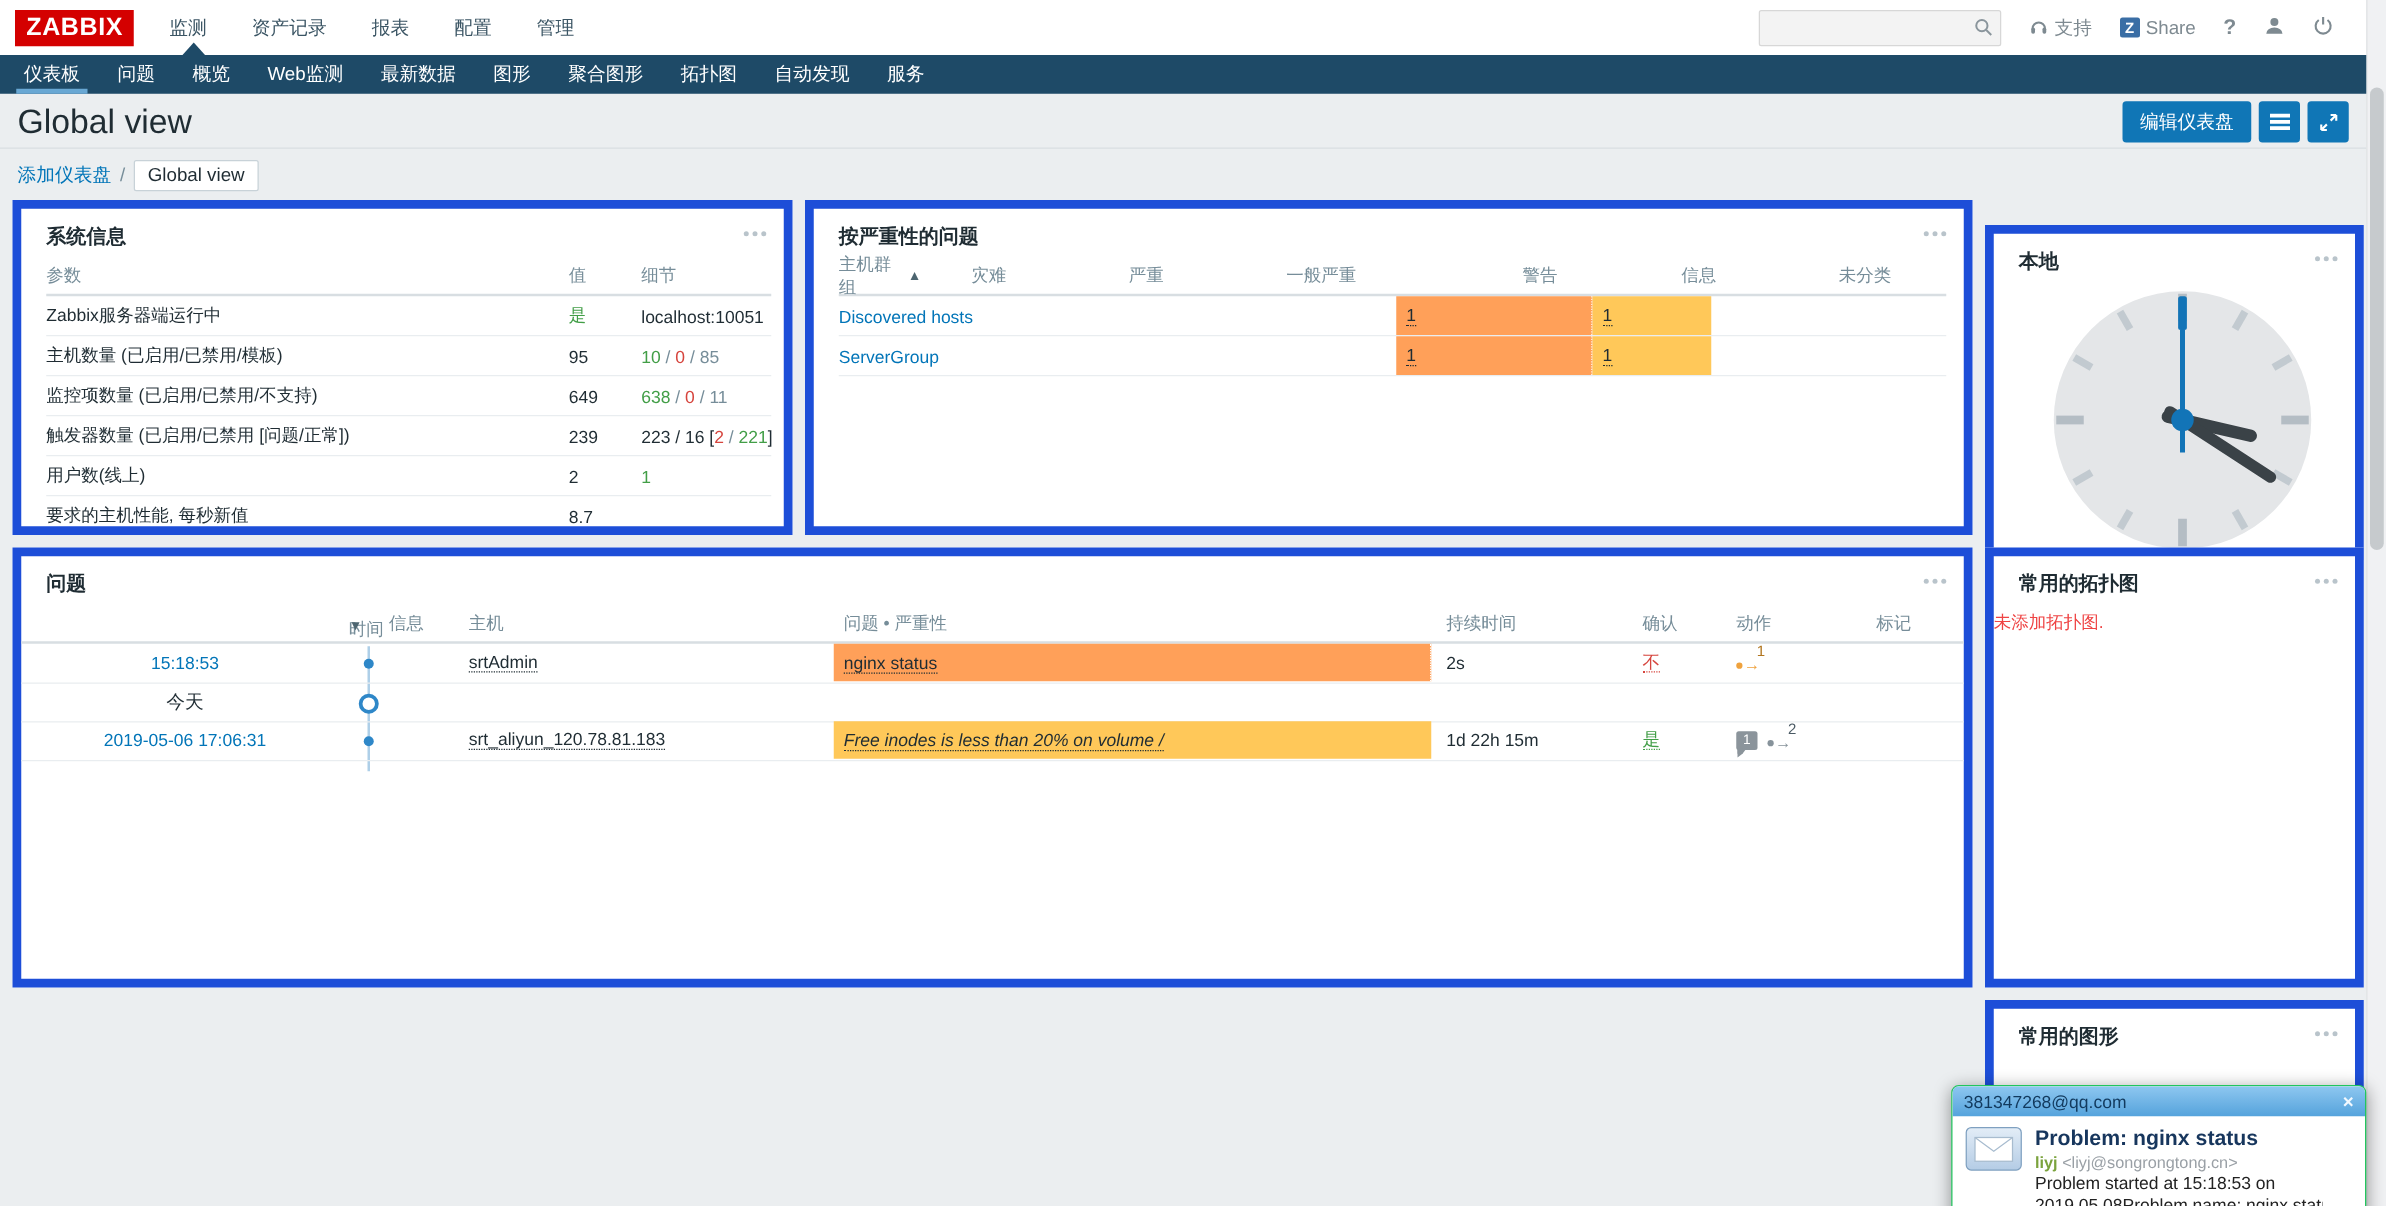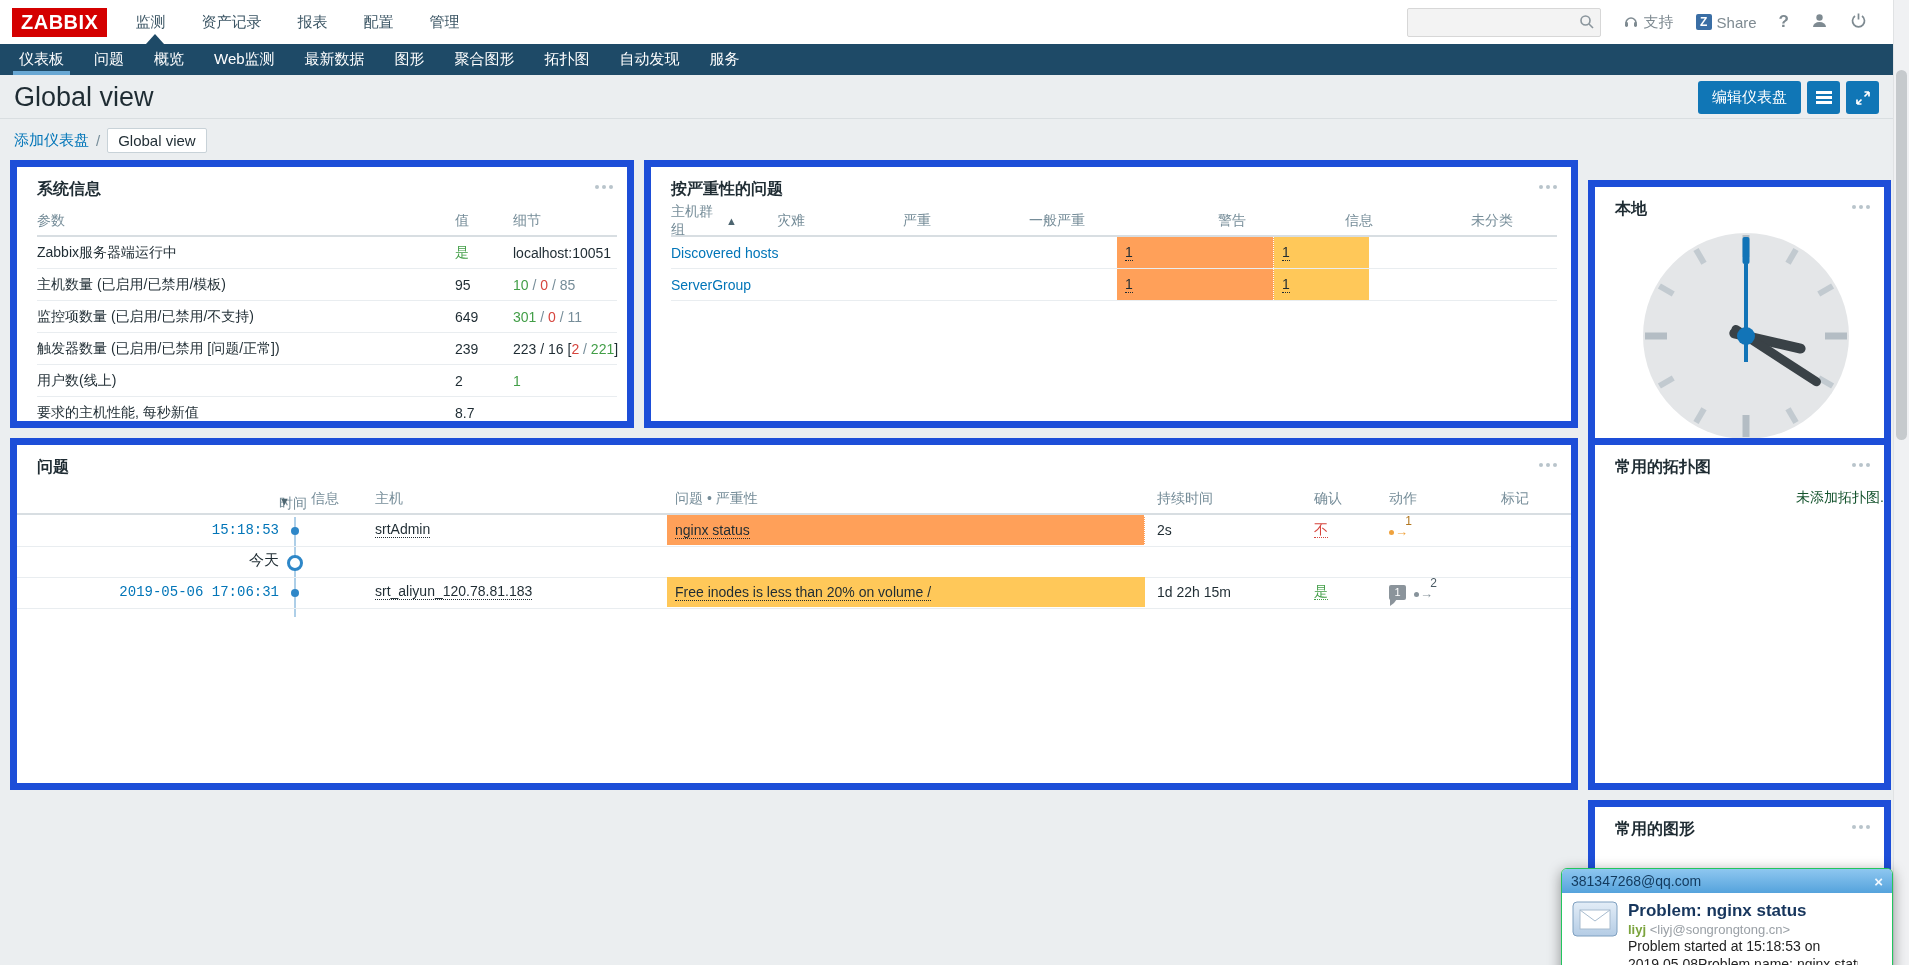--- a/index.html
+++ b/index.html
@@ -72,41 +72,41 @@
   .clocksvg{position:absolute;left:46px;top:44px;}
   
   .pt-head{position:absolute;left:0;right:0;top:40px;height:28px;font-size:14px;color:#768d99;border-bottom:2px solid #d8dee2;}
   .pt-head span{position:absolute;top:5px;white-space:nowrap;}
   .h-time{left:0;width:262px;text-align:right;}
   .h-info{left:294px;}.h-host{left:358px;}.h-prob{left:658px;}
   .h-dur{left:1140px;}.h-ack{left:1297px;}.h-act{left:1372px;}.h-tag{left:1484px;}
   .sortcar{color:#4d6570;font-size:11px;}
   .timeline{position:absolute;left:277px;top:72px;width:2px;height:100px;background:#aecfe8;}
   .p-row{position:absolute;left:0;right:0;height:31px;border-bottom:1px solid #e9edf0;font-size:14px;}
-  .c-time{position:absolute;left:0;width:262px;text-align:right;line-height:31px;font-family:Liberation Mono, monospace;}
+  .c-time{position:absolute;left:0;width:262px;text-align:center;line-height:31px;}
   .tdot{position:absolute;left:274px;top:12px;width:8px;height:8px;border-radius:50%;background:#2e87c8;}
   .tring{position:absolute;left:270px;top:9px;width:10px;height:10px;border-radius:50%;border:3px solid #2e87c8;background:#fff;}
   .c-host{position:absolute;left:358px;top:6px;}
   .c-prob{position:absolute;left:650px;top:0;width:478px;height:30px;display:flex;align-items:center;padding-left:8px;box-sizing:border-box;}
   .c-dur{position:absolute;left:1140px;line-height:31px;}
   .c-ack{position:absolute;left:1297px;top:6px;}
   .c-act{position:absolute;left:1372px;top:0;height:31px;display:flex;align-items:center;gap:8px;}
   .todaytxt{color:#1f2c33;font-size:15px;}
   .actflow{position:relative;display:inline-block;cursor:pointer;}
   .actflow .num{position:absolute;top:-9px;right:-4px;font-size:12px;}
   .actflow .dot{display:inline-block;width:5px;height:5px;border-radius:50%;background:currentColor;margin-right:1px;vertical-align:1px;}
   .actflow .arr{font-size:13px;font-weight:bold;}
   .af-orange{color:#efa23d;}
   .af-orange .num{color:#b1761f;}
   .af-grey{color:#87939b;}
   .af-grey .num{color:#4a5a64;}
   .bubble{display:inline-block;min-width:17px;height:15px;background:#8b949b;border-radius:2px;color:#fff;font-size:11px;line-height:15px;text-align:center;position:relative;cursor:pointer;}
   .bubble::after{content:"";position:absolute;left:1px;bottom:-6px;border:3px solid transparent;border-top:4px solid #8b949b;border-left:4px solid #8b949b;}
   
-  .emptytext{position:absolute;left:0;right:0;top:44px;text-align:right;color:#14532d;font-size:14px;}
+  .emptytext{position:absolute;left:0;right:0;top:44px;text-align:left;color:#ef4444;font-size:14px;}
   
   .scrollbar{position:absolute;right:0;top:0;width:16px;height:965px;background:#f0f1f3;border-left:1px solid #e0e2e4;box-sizing:border-box;}
   .thumb{position:absolute;left:2px;width:11px;top:70px;height:370px;background:#c6cacd;border-radius:6px;cursor:pointer;}
   
   .mailpop{position:absolute;left:1561px;top:868px;width:330px;height:138px;background:#fff;border:1px solid #22c55e;border-radius:6px;box-shadow:0 3px 14px rgba(0,0,0,.4);overflow:hidden;z-index:50;font-size:14px;}
   .mp-head{height:24px;background:linear-gradient(#8ec7f0,#55a3dc);display:flex;align-items:center;padding:0 9px;color:#123a5e;}
   .mp-close{margin-left:auto;color:#f2f9ff;font-weight:bold;font-size:15px;cursor:pointer;}
   .mp-body{display:flex;gap:10px;padding:8px 10px 2px;}
   .mp-subject{font-size:17px;font-weight:bold;color:#17365d;line-height:1.15;}
   .mp-from{margin-top:1px;font-size:13px;}
@@ -228,21 +228,21 @@
         <span class="si-c3">localhost:10051</span>
       </div>
       <div class="si-row">
         <span class="si-c1">主机数量 (已启用/已禁用/模板)</span>
         <span class="si-c2">95</span>
         <span class="si-c3"><i style="font-style:normal" class="green">10</i><i style="font-style:normal" class="greyt"> / </i><i style="font-style:normal" class="red">0</i><i style="font-style:normal" class="greyt"> / </i><i style="font-style:normal" class="greyt">85</i></span>
       </div>
       <div class="si-row">
         <span class="si-c1">监控项数量 (已启用/已禁用/不支持)</span>
         <span class="si-c2">649</span>
-        <span class="si-c3"><i style="font-style:normal" class="green">301</i><i style="font-style:normal" class="greyt"> / </i><i style="font-style:normal" class="red">0</i><i style="font-style:normal" class="greyt"> / </i><i style="font-style:normal" class="greyt">11</i></span>
+        <span class="si-c3"><i style="font-style:normal" class="green">638</i><i style="font-style:normal" class="greyt"> / </i><i style="font-style:normal" class="red">0</i><i style="font-style:normal" class="greyt"> / </i><i style="font-style:normal" class="greyt">11</i></span>
       </div>
       <div class="si-row">
         <span class="si-c1">触发器数量 (已启用/已禁用 [问题/正常])</span>
         <span class="si-c2">239</span>
         <span class="si-c3"><i style="font-style:normal">223 / 16 [</i><i style="font-style:normal" class="red">2</i><i style="font-style:normal" class="greyt"> / </i><i style="font-style:normal" class="green">221</i><i style="font-style:normal">]</i></span>
       </div>
       <div class="si-row">
         <span class="si-c1">用户数(线上)</span>
         <span class="si-c2">2</span>
         <span class="si-c3 green">1</span>
@@ -379,21 +379,21 @@
     <div class="p-row" style="top:101px;">
       <span class="c-time todaytxt">今天</span>
       <span class="tring"></span>
     </div>
 
     <div class="p-row" style="top:132px;">
       <span class="c-time link">2019-05-06 17:06:31</span>
       <span class="tdot"></span>
       <span class="c-host"><a class="dotted-d" style="cursor:pointer;">srt_aliyun_120.78.81.183</a></span>
       <span class="c-prob sev-warn">
-          <a class="dotted-d" style="cursor:pointer;">Free inodes is less than 20% on volume /</a>
+          <a class="dotted-d" style="cursor:pointer;font-style:italic;">Free inodes is less than 20% on volume /</a>
         </span>
       <span class="c-dur">1d 22h 15m</span>
       <span class="c-ack"><a class="green dotted-g" style="cursor:pointer;">是</a></span>
       <span class="c-act">
         <span class="bubble">1</span>
         <span class="actflow af-grey"><span class="num">2</span><span class="dot"></span><span class="arr">→</span></span>
       </span>
     </div>
   </section>
 

